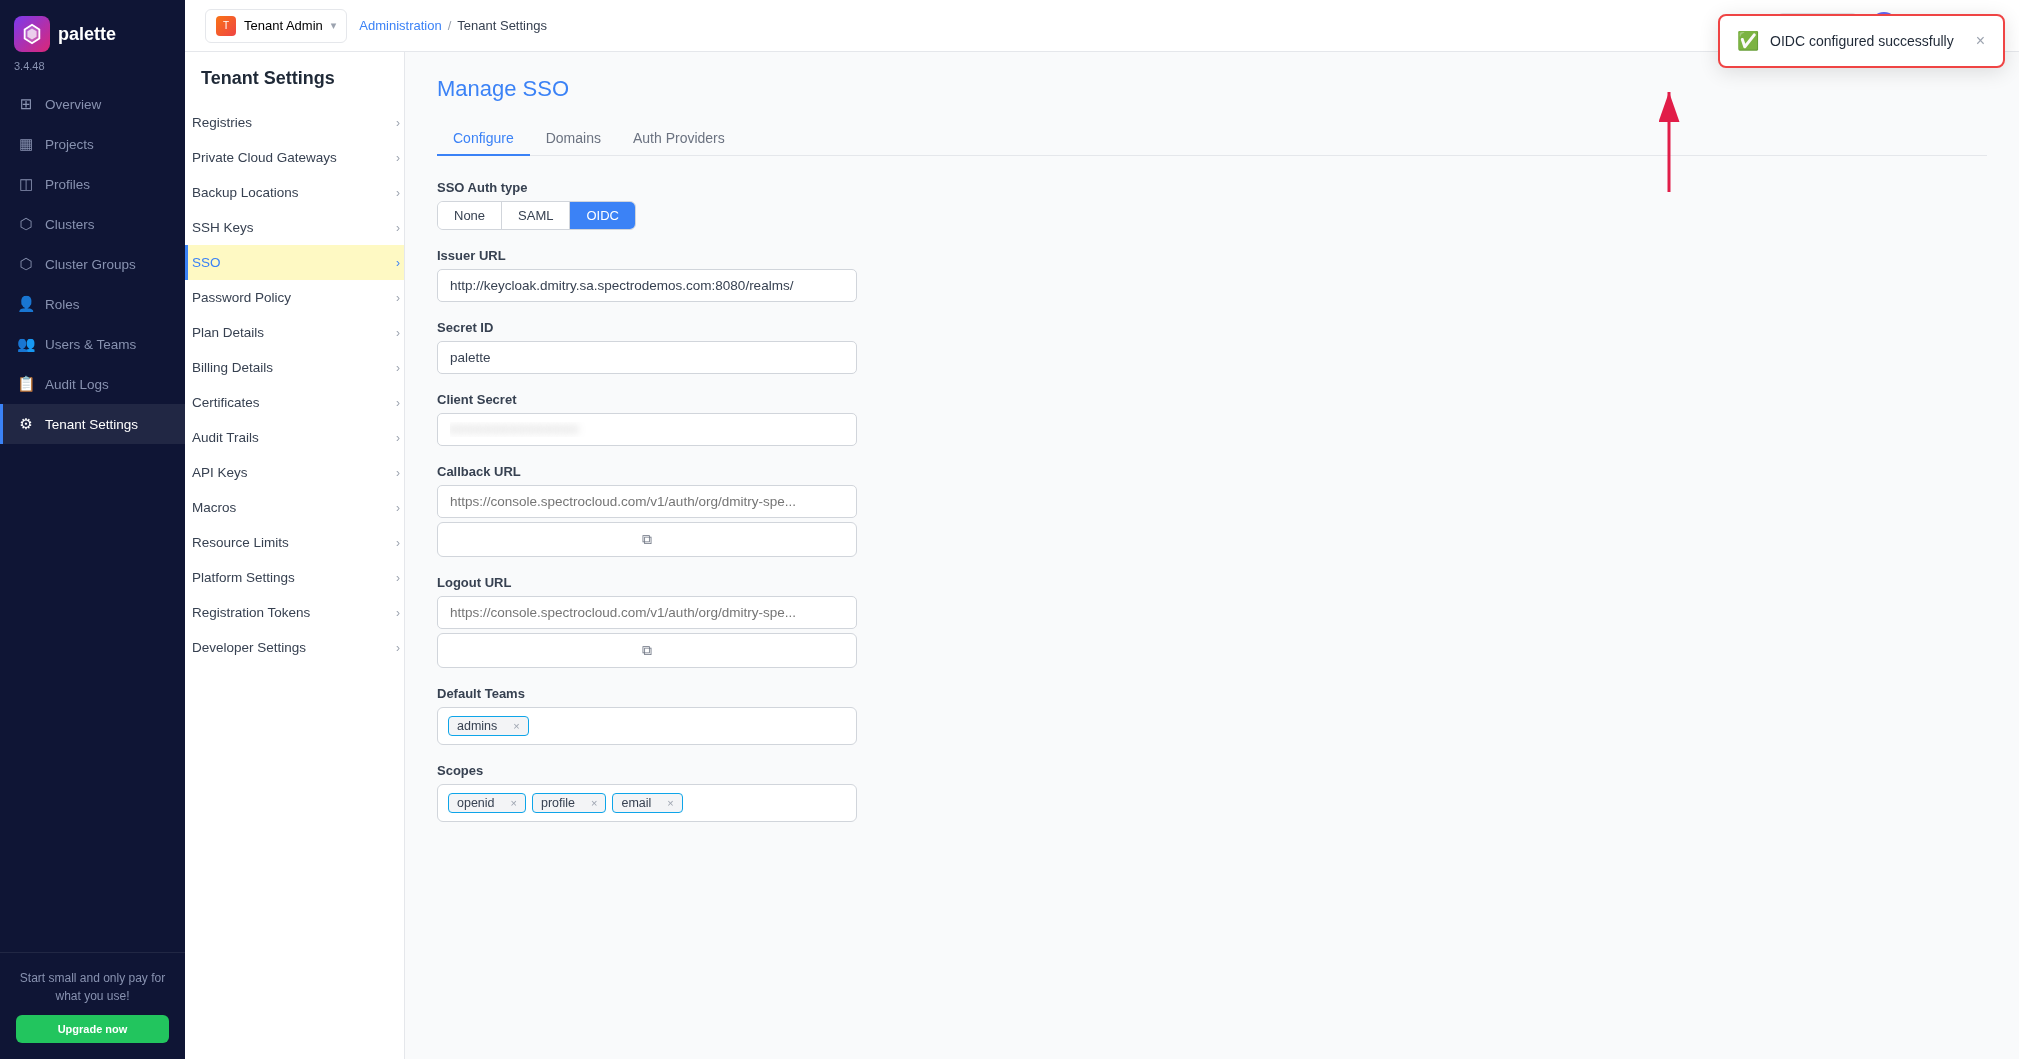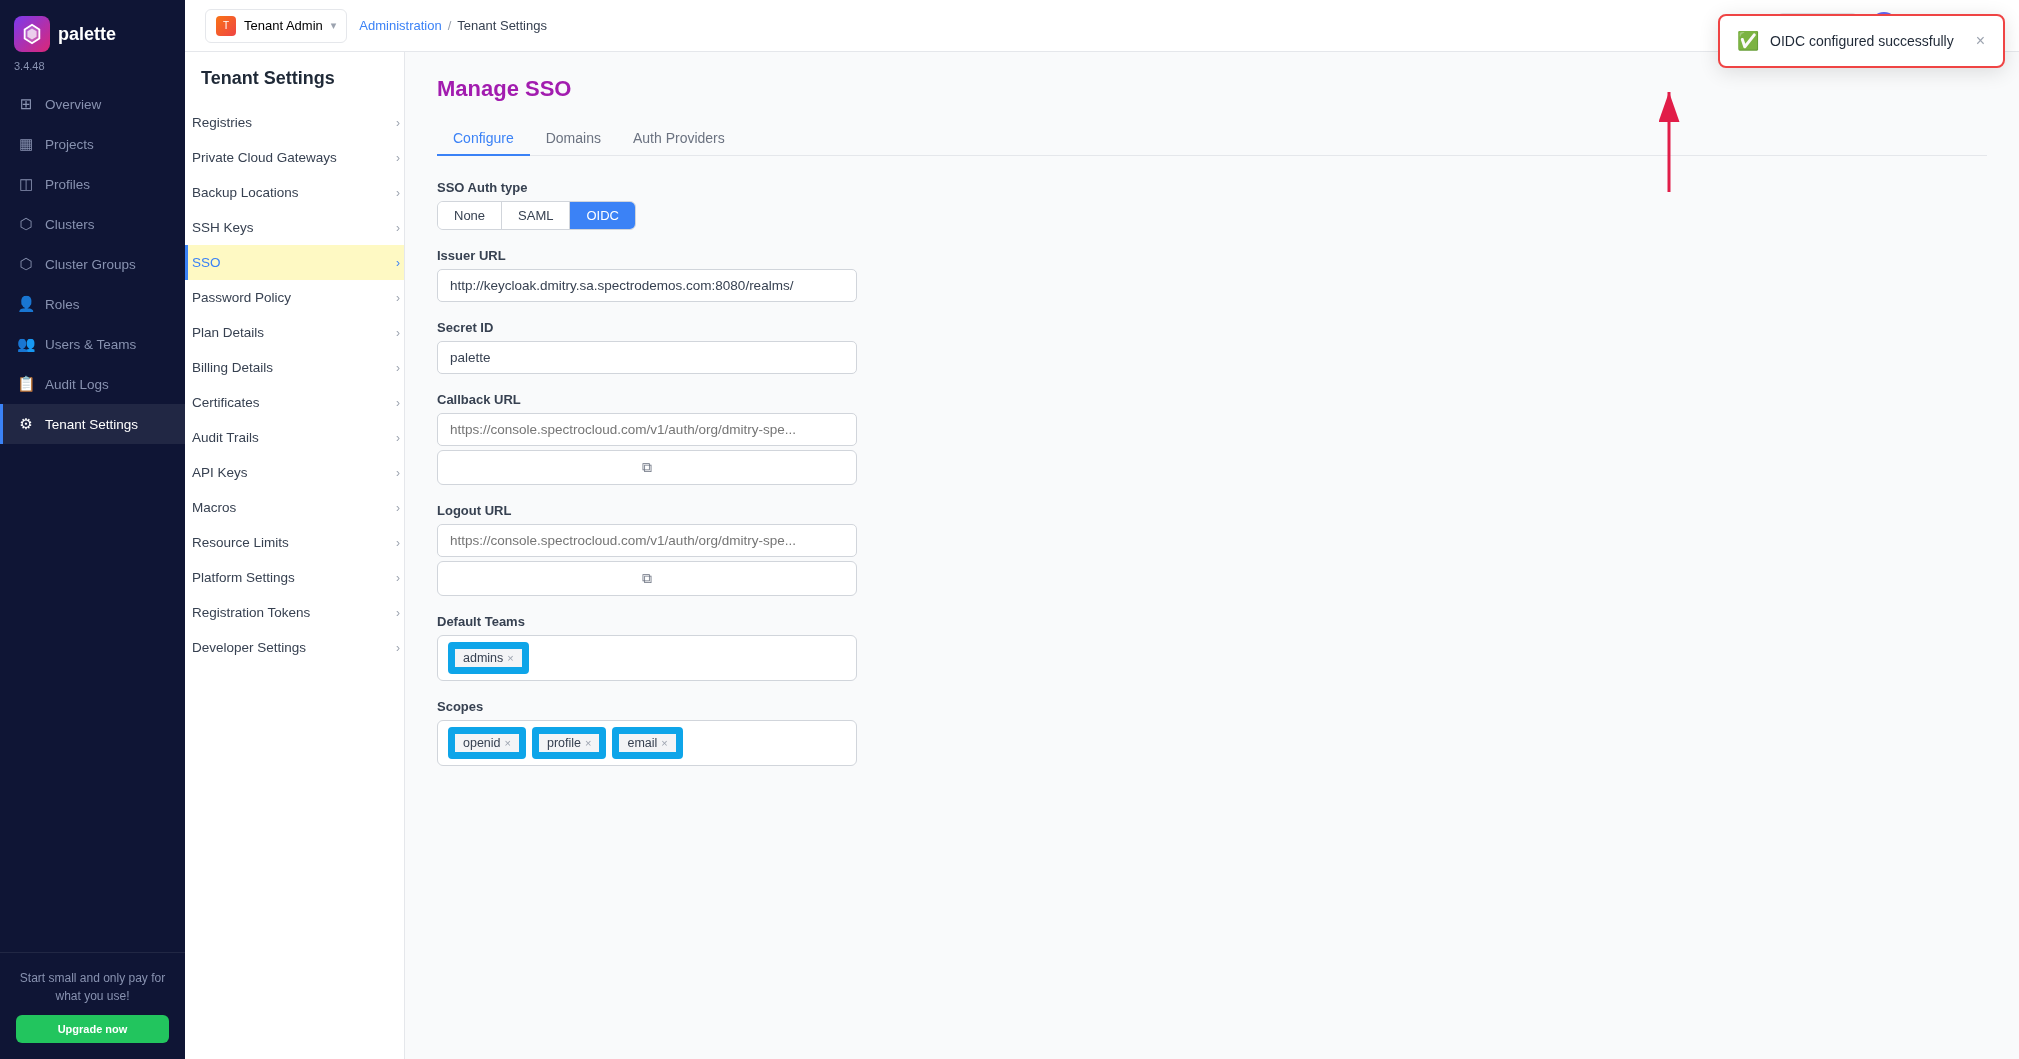--- a/index.html
+++ b/index.html
@@ -129,21 +129,21 @@
       font-size: 13.5px;
       color: #374151;
       cursor: pointer;
       border-left: 3px solid transparent;
     }
     .sub-nav-item.active { color: #3b82f6; background: #fef9c3; border-left-color: #3b82f6; }
     .sub-nav-chevron { color: #9ca3af; font-size: 12px; }
 
     
     .page-content { flex: 1; overflow-y: auto; padding: 24px 32px; background: #f9fafb; position: relative; }
-    .page-title { font-size: 22px; font-weight: 700; color: #a21caf; margin-bottom: 20px; }
+    .page-title { font-size: 22px; font-weight: 400; color: #3b82f6; margin-bottom: 20px; }
 
     
     .tabs { display: flex; gap: 0; border-bottom: 1px solid #e5e7eb; margin-bottom: 24px; }
     .tab {
       padding: 8px 16px;
       font-size: 14px;
       color: #6b7280;
       cursor: pointer;
       border-bottom: 2px solid transparent;
       margin-bottom: -1px;
@@ -198,28 +198,28 @@
       gap: 6px;
       border: 1px solid #d1d5db;
       border-radius: 6px;
       padding: 6px 10px;
       min-height: 38px;
       background: #fff;
       align-items: center;
     }
     .tag {
       background: #f3f4f6;
-      border: 7px solid #0ea5e9;
+      border: 1px solid #0ea5e9;
       border-radius: 4px;
       padding: 2px 8px;
       font-size: 12.5px;
       color: #374151;
       display: flex;
       align-items: center;
-      gap: 4px;
+      gap: 16px;
     }
     .tag-close { cursor: pointer; color: #9ca3af; font-size: 11px; }
 
     
     .success-notification {
       position: fixed;
       top: 14px;
       right: 14px;
       background: #fff;
       border: 2px solid #ef4444;
@@ -413,20 +413,24 @@
         <div class="field-group">
           <div class="field-label">Issuer URL</div>
           <input class="field-input" type="text" value="http://keycloak.dmitry.sa.spectrodemos.com:8080/realms/" style="">
         </div>
 
         <div class="field-group">
           <div class="field-label">Secret ID</div>
           <input class="field-input" type="text" value="palette" style="">
         </div>
 
+        <div class="field-group">
+          <div class="field-label">Client Secret</div>
+          <input class="field-input secret" type="password" value="secretvaluehere" style="">
+        </div>
 
         <div class="field-group">
           <div class="field-label">Callback URL</div>
           <div class="field-input-with-copy">
             <input class="field-input" type="text" readonly="" placeholder="https://console.spectrocloud.com/v1/auth/org/dmitry-spe..." style="">
             <button class="copy-btn">
               <span>⧉</span>
             </button>
           </div>
         </div>

